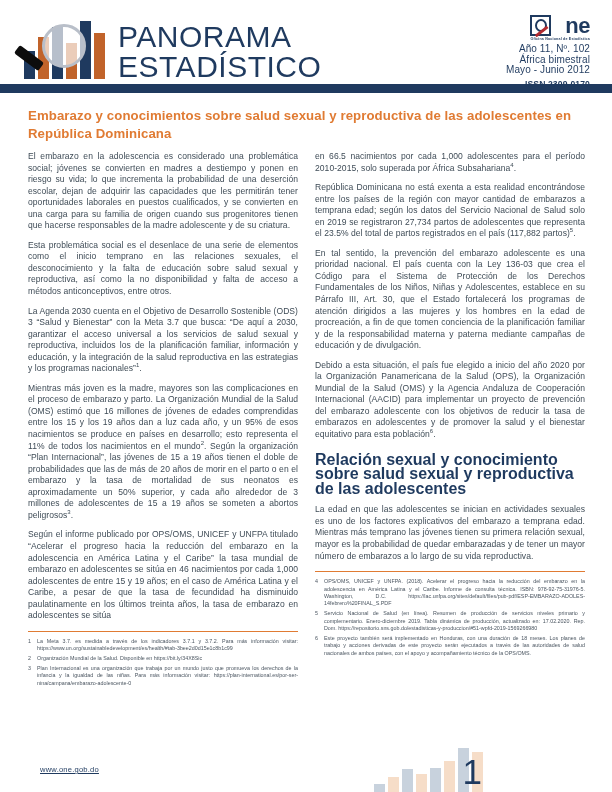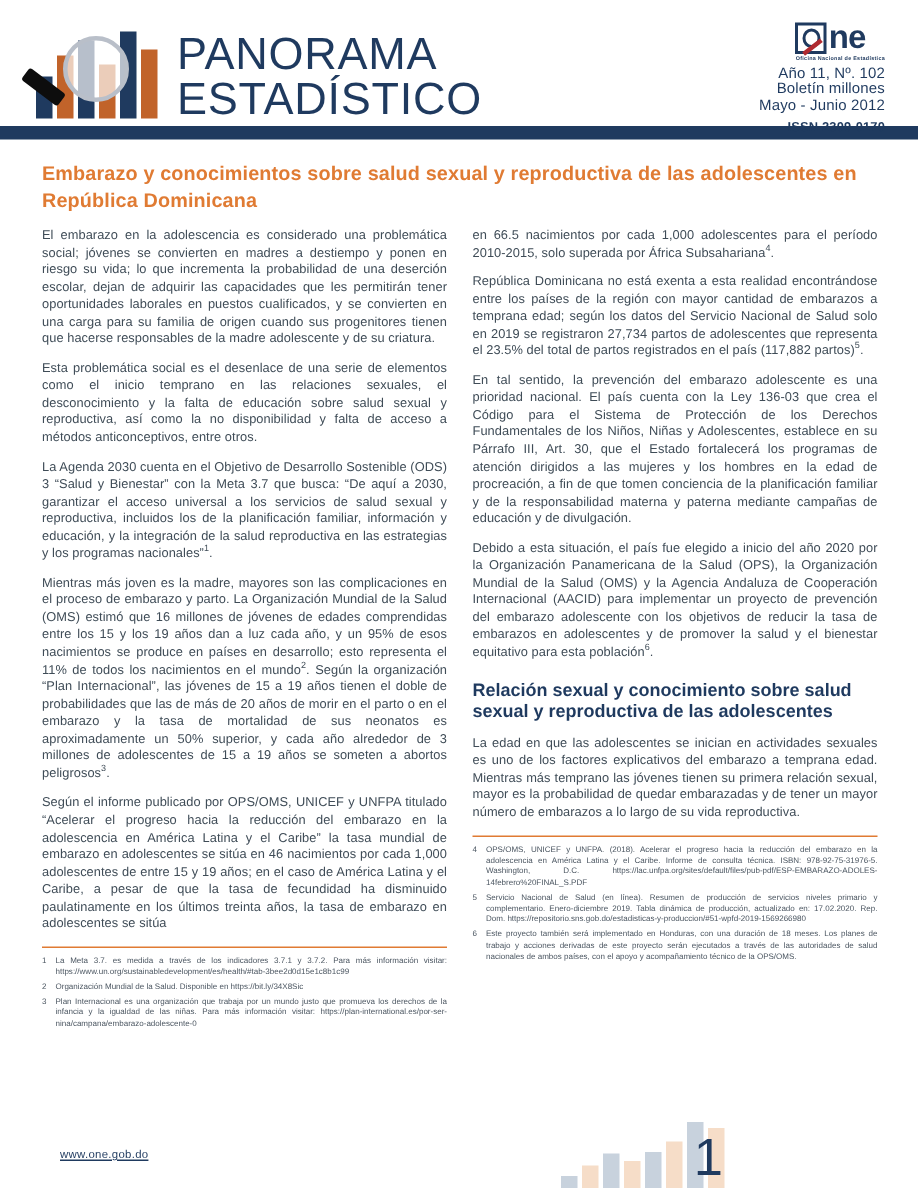--- a/index.html
+++ b/index.html
@@ -88,21 +88,21 @@
     padding-right: 8px;
   }
   .one-logo {
     display: inline-block;
     text-align: right;
     margin-bottom: 2px;
   }
   .one-logo-row {
     display: flex;
     align-items: center;
-    justify-content: flex-start;
+    justify-content: space-between;
   }
   .one-o {
     width: 21px;
     height: 21px;
     border: 2.5px solid #1f3a5f;
     box-sizing: border-box;
     position: relative;
     margin-right: 1px;
     background: #fff;
   }
@@ -189,21 +189,21 @@
     letter-spacing: 0.04px;
   }
   p.body:last-child { margin-bottom: 0; }
   sup {
     font-size: 6px;
     vertical-align: super;
     line-height: 0;
   }
   .section-heading {
     color: #1f3a5f;
-    font-size: 12px;
+    font-size: 16px;
     font-weight: 700;
     line-height: 14.6px;
     margin: 12px 0 8px 0;
   }
 
   
   .footnotes {
     margin-top: 9px;
     padding-top: 6px;
     border-top: 1.1px solid #e07b33;
@@ -298,21 +298,21 @@
 
     <div class="issue-block">
       <div class="one-logo">
         <div class="one-logo-row">
           <span class="one-o"></span>
           <span class="one-ne">ne</span>
         </div>
         <div class="one-tag">Oficina Nacional de Estadística</div>
       </div>
       <div class="issue-line">Año 11, Nº. 102</div>
-      <div class="issue-line">Boletín millones</div>
+      <div class="issue-line">África bimestral</div>
       <div class="issue-line">Mayo - Junio 2012</div>
       <div class="issue-line issn">ISSN 2309-0170</div>
     </div>
 
   </div>
   <div class="header-rule"></div>
 </div>
 
 <div class="article">
 

